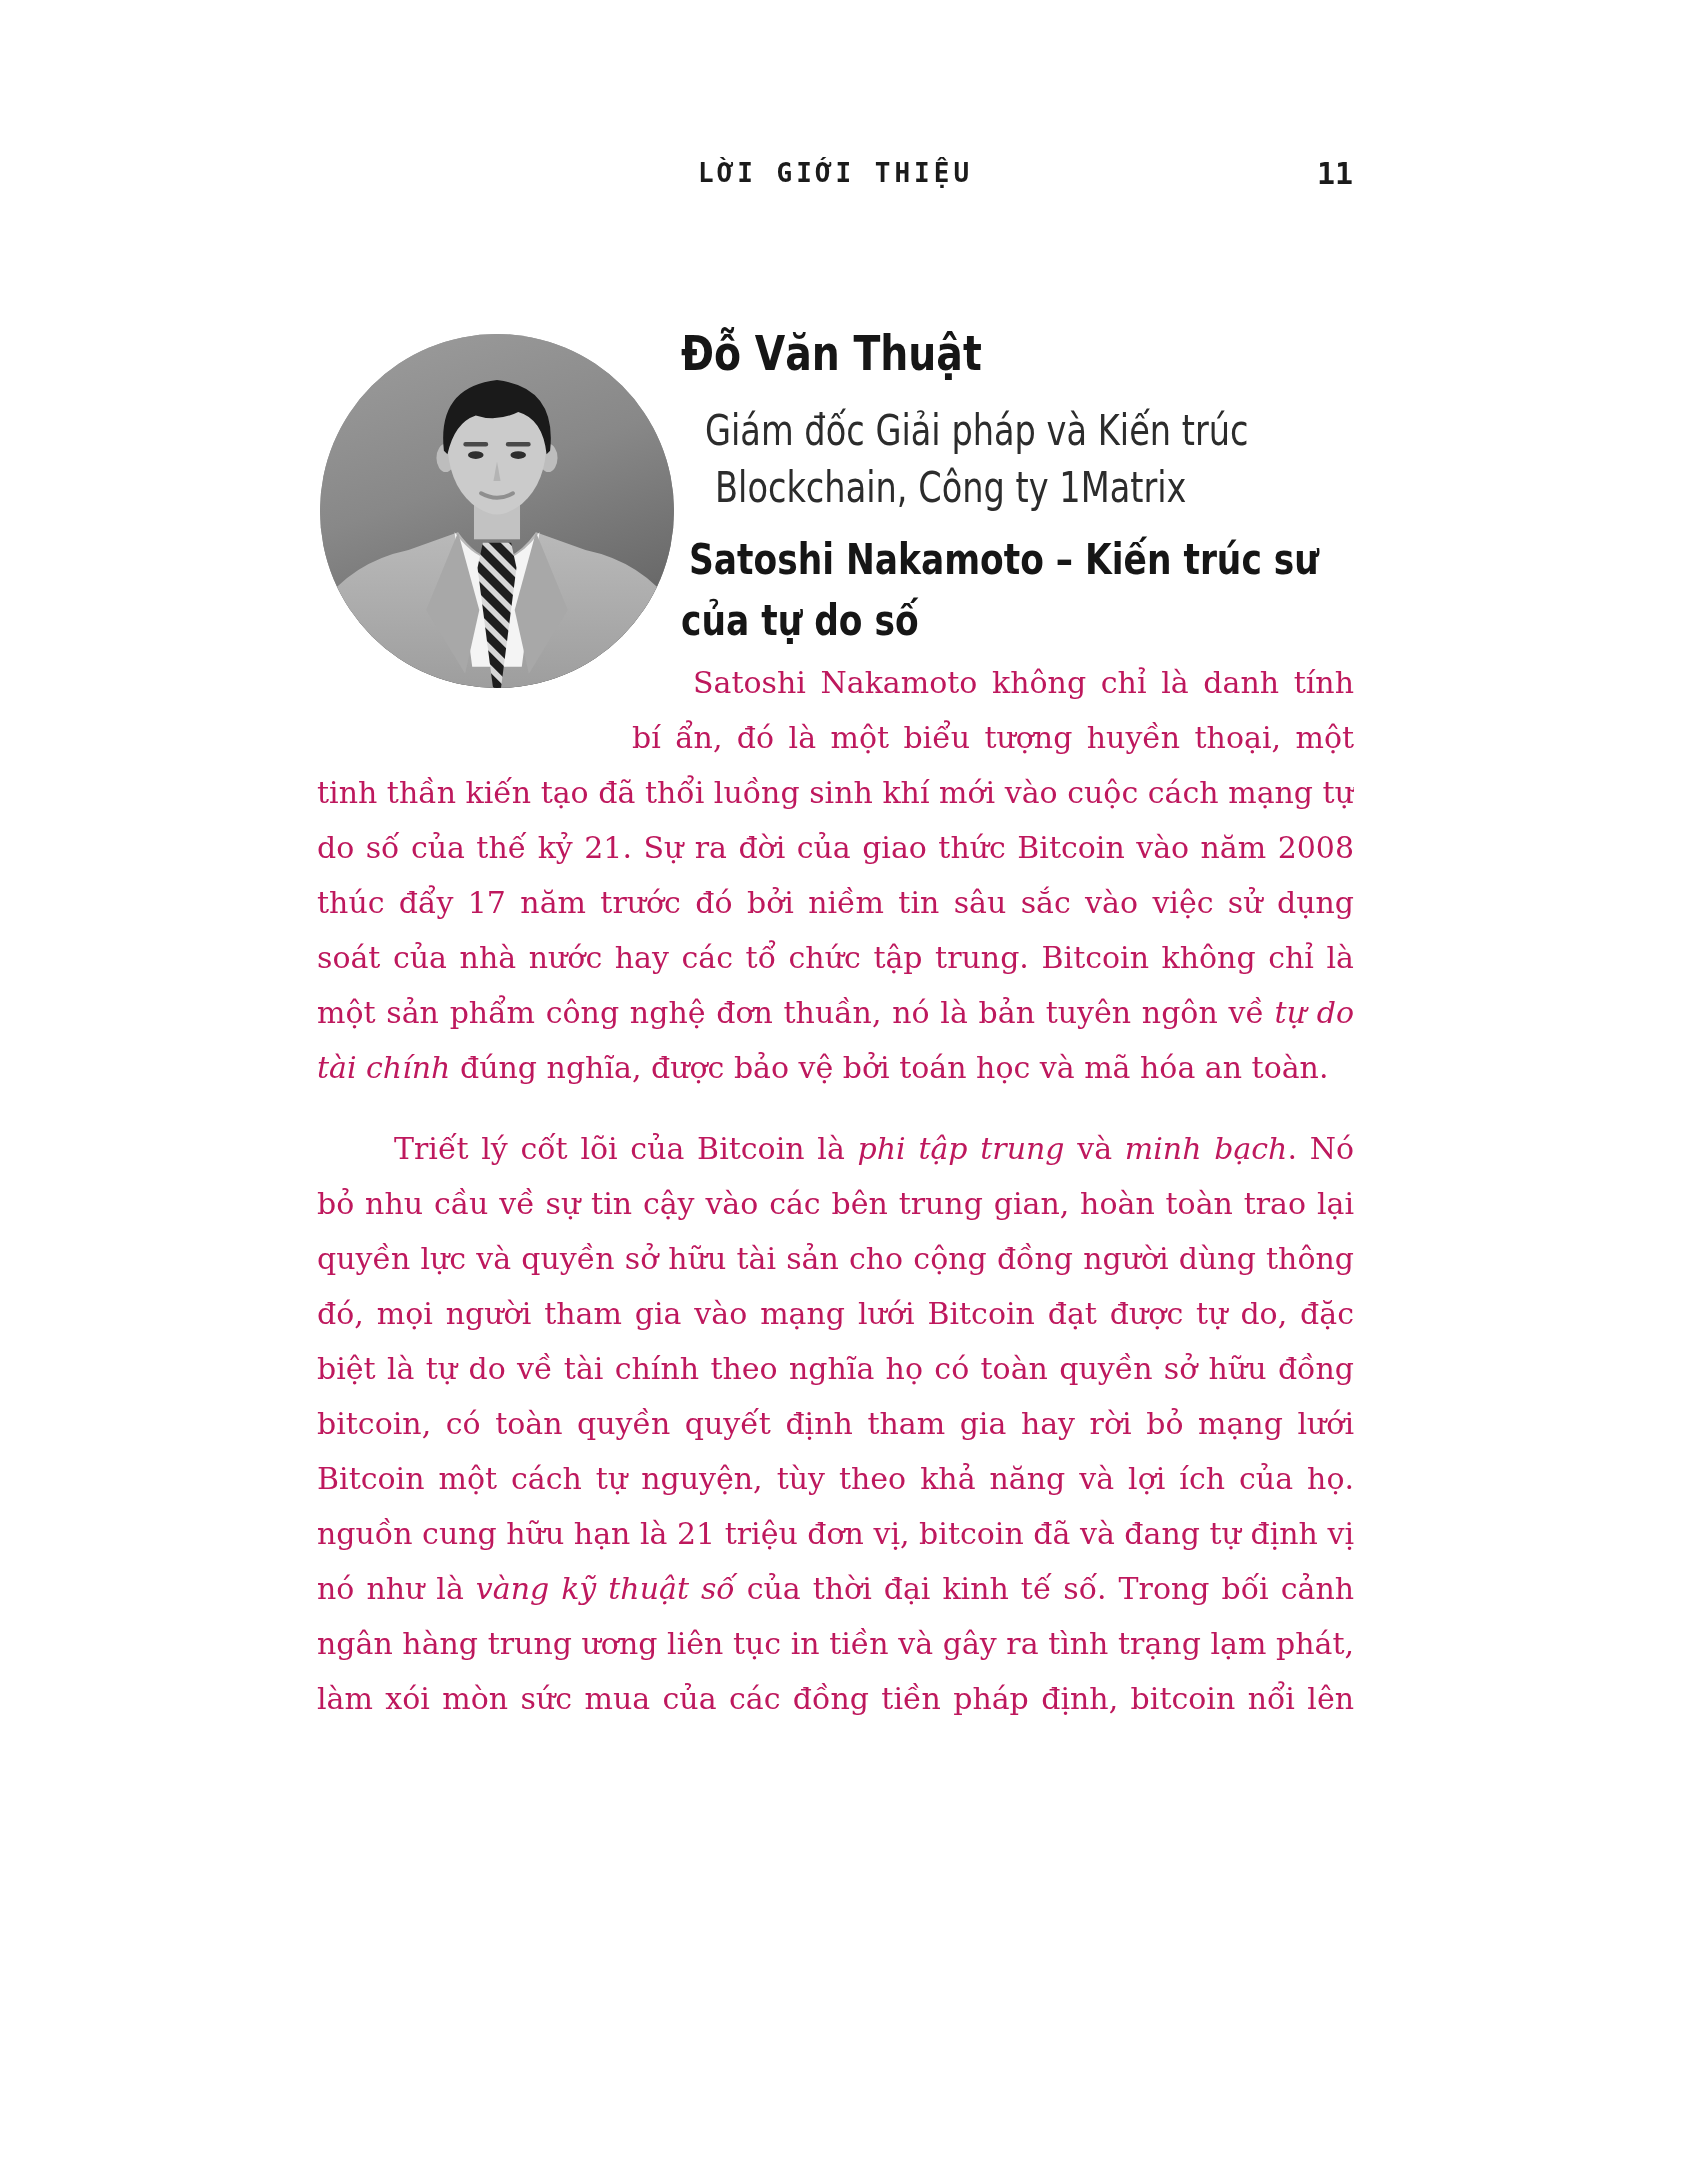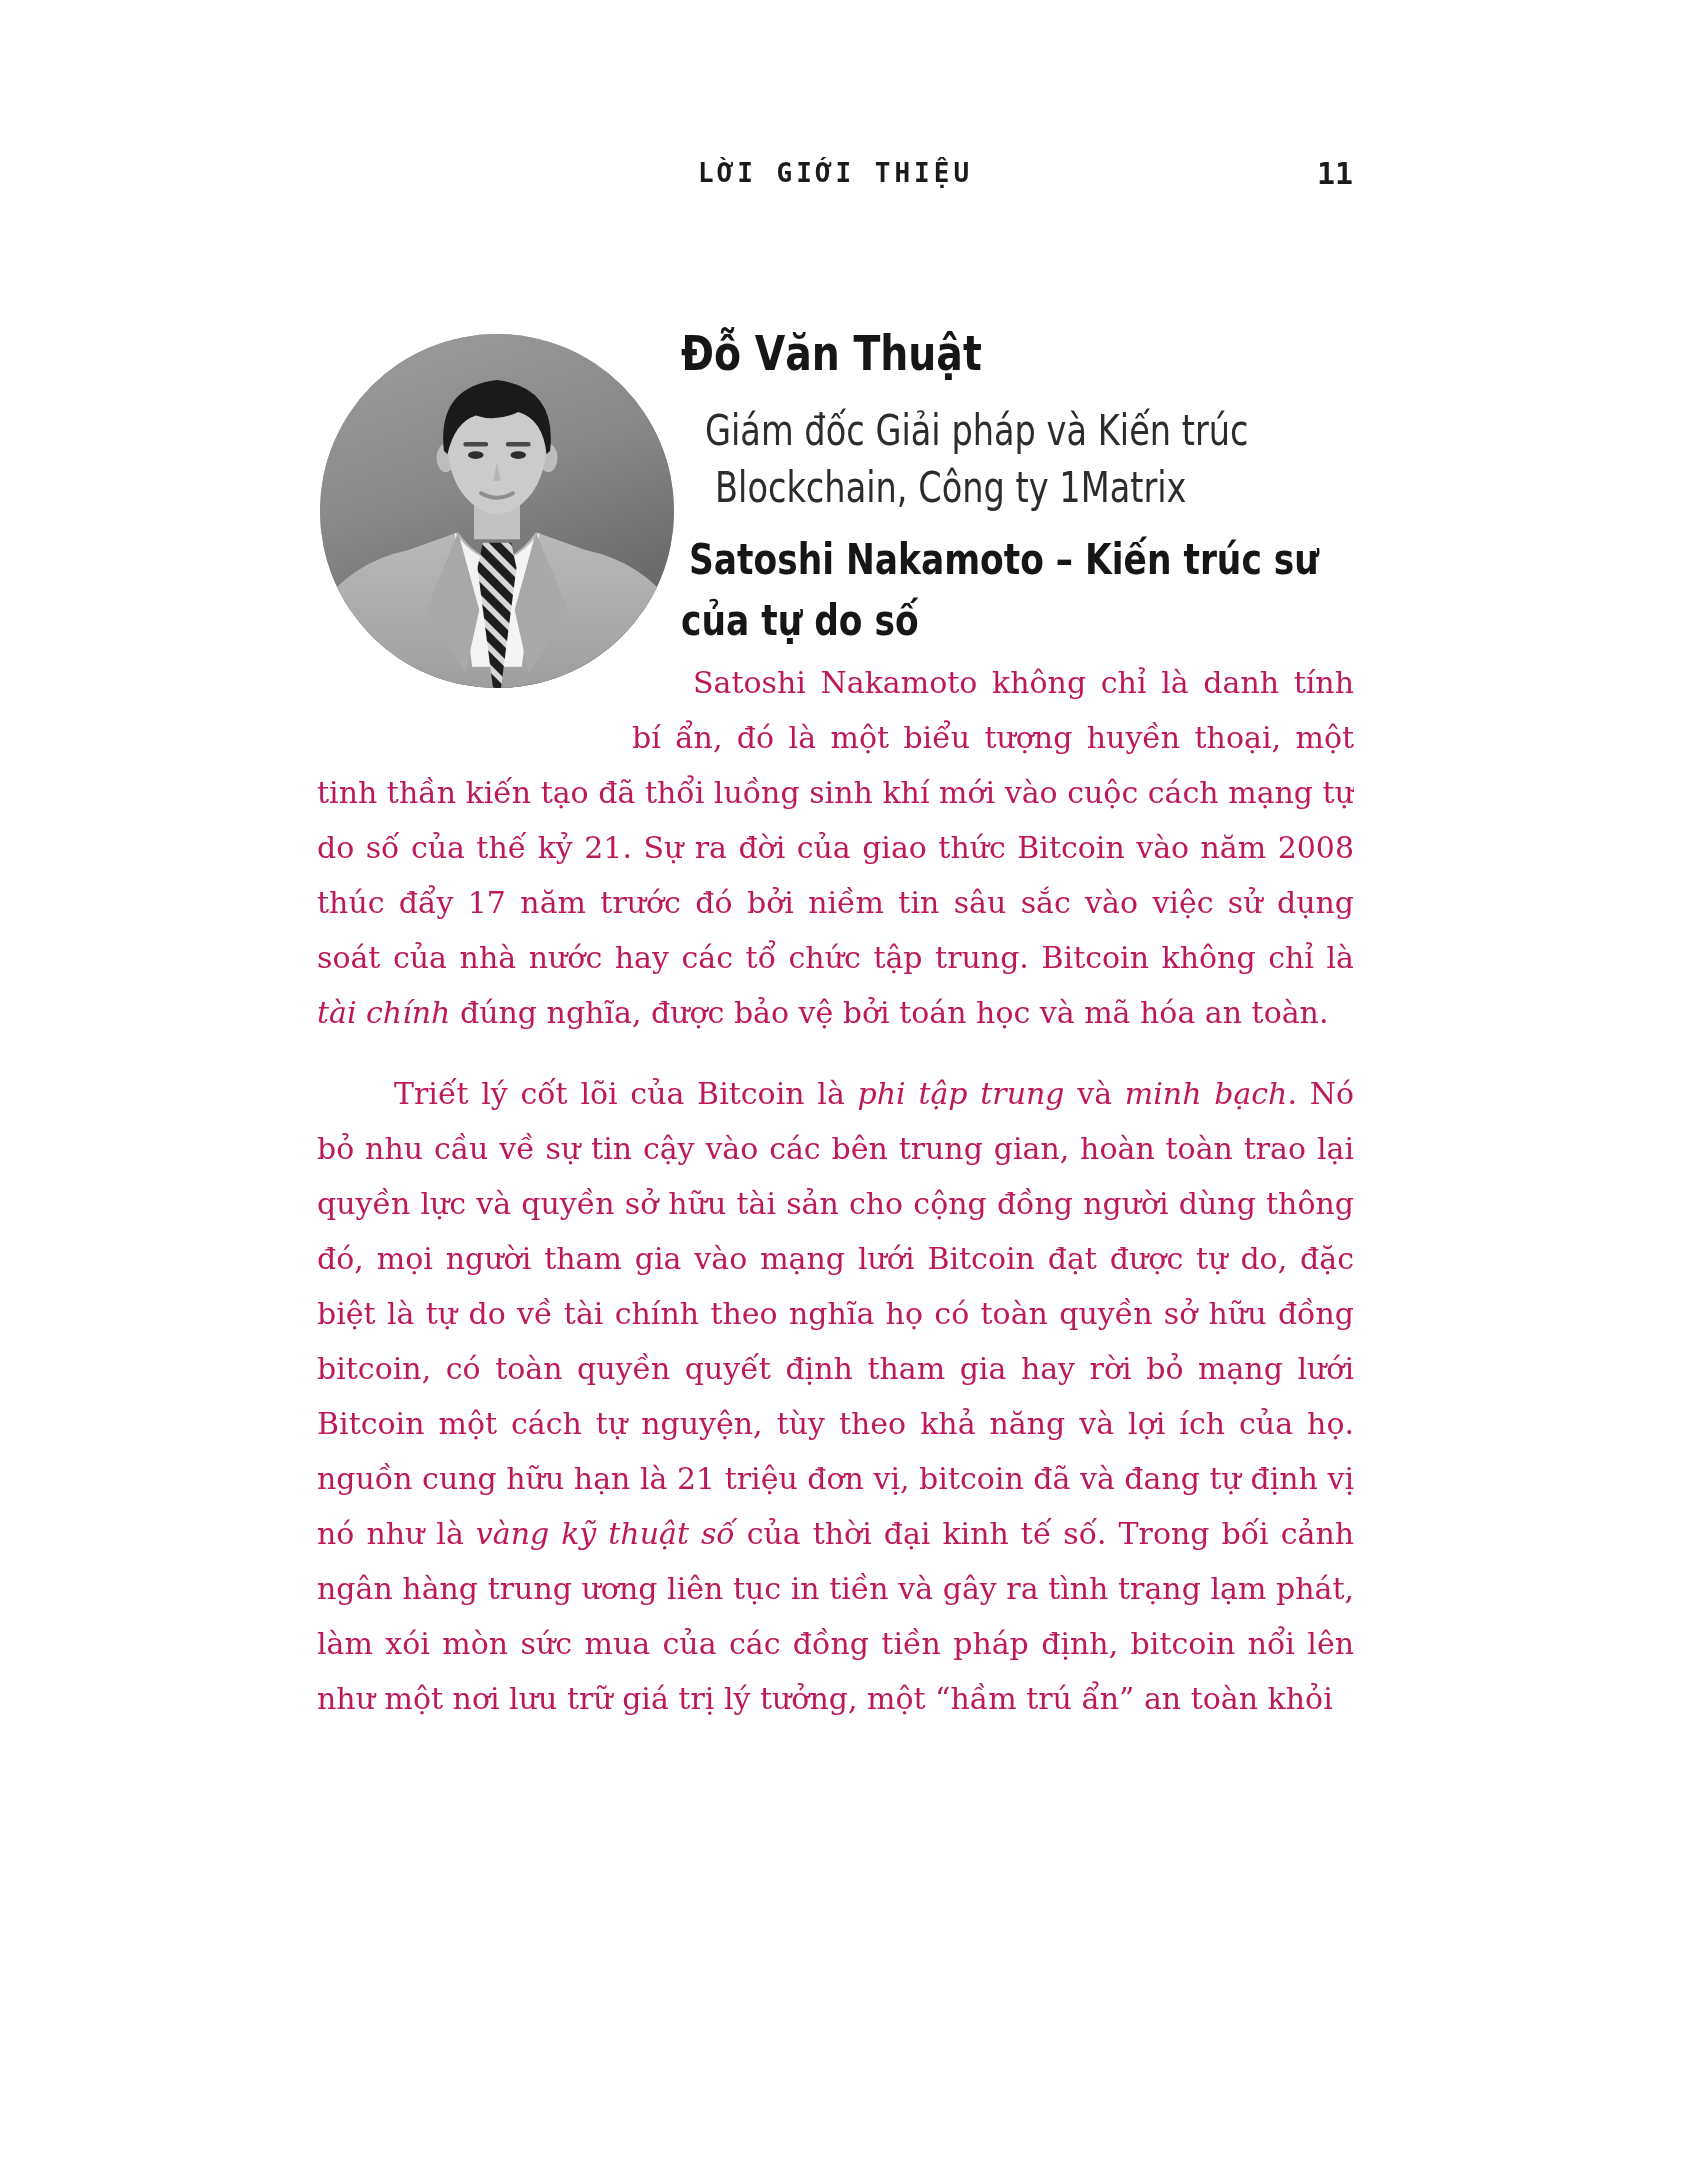--- a/index.html
+++ b/index.html
@@ -138,32 +138,32 @@
   <div class="disp head-line-2">của tự do số</div>
 
   <div class="body-text">
       <div class="para">
         <div class="bline" style="padding-left: 376px;"><span>Satoshi Nakamoto không chỉ là danh tính</span></div>
         <div class="bline" style="padding-left: 315px;"><span>bí ẩn, đó là một biểu tượng huyền thoại, một</span></div>
         <div class="bline"><span>tinh thần kiến tạo đã thổi luồng sinh khí mới vào cuộc cách mạng tự</span></div>
         <div class="bline"><span>do số của thế kỷ 21. Sự ra đời của giao thức Bitcoin vào năm 2008</span></div>
         <div class="bline"><span>thúc đẩy 17 năm trước đó bởi niềm tin sâu sắc vào việc sử dụng mật</span></div>
         <div class="bline"><span>soát của nhà nước hay các tổ chức tập trung. Bitcoin không chỉ là</span></div>
+        <div class="bline"><span>một sản phẩm công nghệ đơn thuần, nó là bản tuyên ngôn về </span><em>tự do</em></div>
         <div class="bline nojust"><em>tài chính</em><span> đúng nghĩa, được bảo vệ bởi toán học và mã hóa an toàn.</span></div>
       </div>
       <div class="para">
         <div class="bline" style="padding-left: 77px;"><span>Triết lý cốt lõi của Bitcoin là </span><em>phi tập trung</em><span> và </span><em>minh bạch</em><span>. Nó loại</span></div>
         <div class="bline"><span>bỏ nhu cầu về sự tin cậy vào các bên trung gian, hoàn toàn trao lại</span></div>
         <div class="bline"><span>quyền lực và quyền sở hữu tài sản cho cộng đồng người dùng thông</span></div>
         <div class="bline"><span>đó, mọi người tham gia vào mạng lưới Bitcoin đạt được tự do, đặc</span></div>
         <div class="bline"><span>biệt là tự do về tài chính theo nghĩa họ có toàn quyền sở hữu đồng</span></div>
         <div class="bline"><span>bitcoin, có toàn quyền quyết định tham gia hay rời bỏ mạng lưới</span></div>
         <div class="bline"><span>Bitcoin một cách tự nguyện, tùy theo khả năng và lợi ích của họ. Với</span></div>
         <div class="bline"><span>nguồn cung hữu hạn là 21 triệu đơn vị, bitcoin đã và đang tự định vị</span></div>
         <div class="bline"><span>nó như là </span><em>vàng kỹ thuật số</em><span> của thời đại kinh tế số. Trong bối cảnh các</span></div>
         <div class="bline"><span>ngân hàng trung ương liên tục in tiền và gây ra tình trạng lạm phát,</span></div>
         <div class="bline"><span>làm xói mòn sức mua của các đồng tiền pháp định, bitcoin nổi lên</span></div>
-        <div class="bline nojust"><span>như một nơi lưu trữ giá trị lý tưởng, một “hầm trú ẩn” an toàn khỏi</span></div>
       </div>
     </div>
 
 </div>
 
 
 </body></html>

